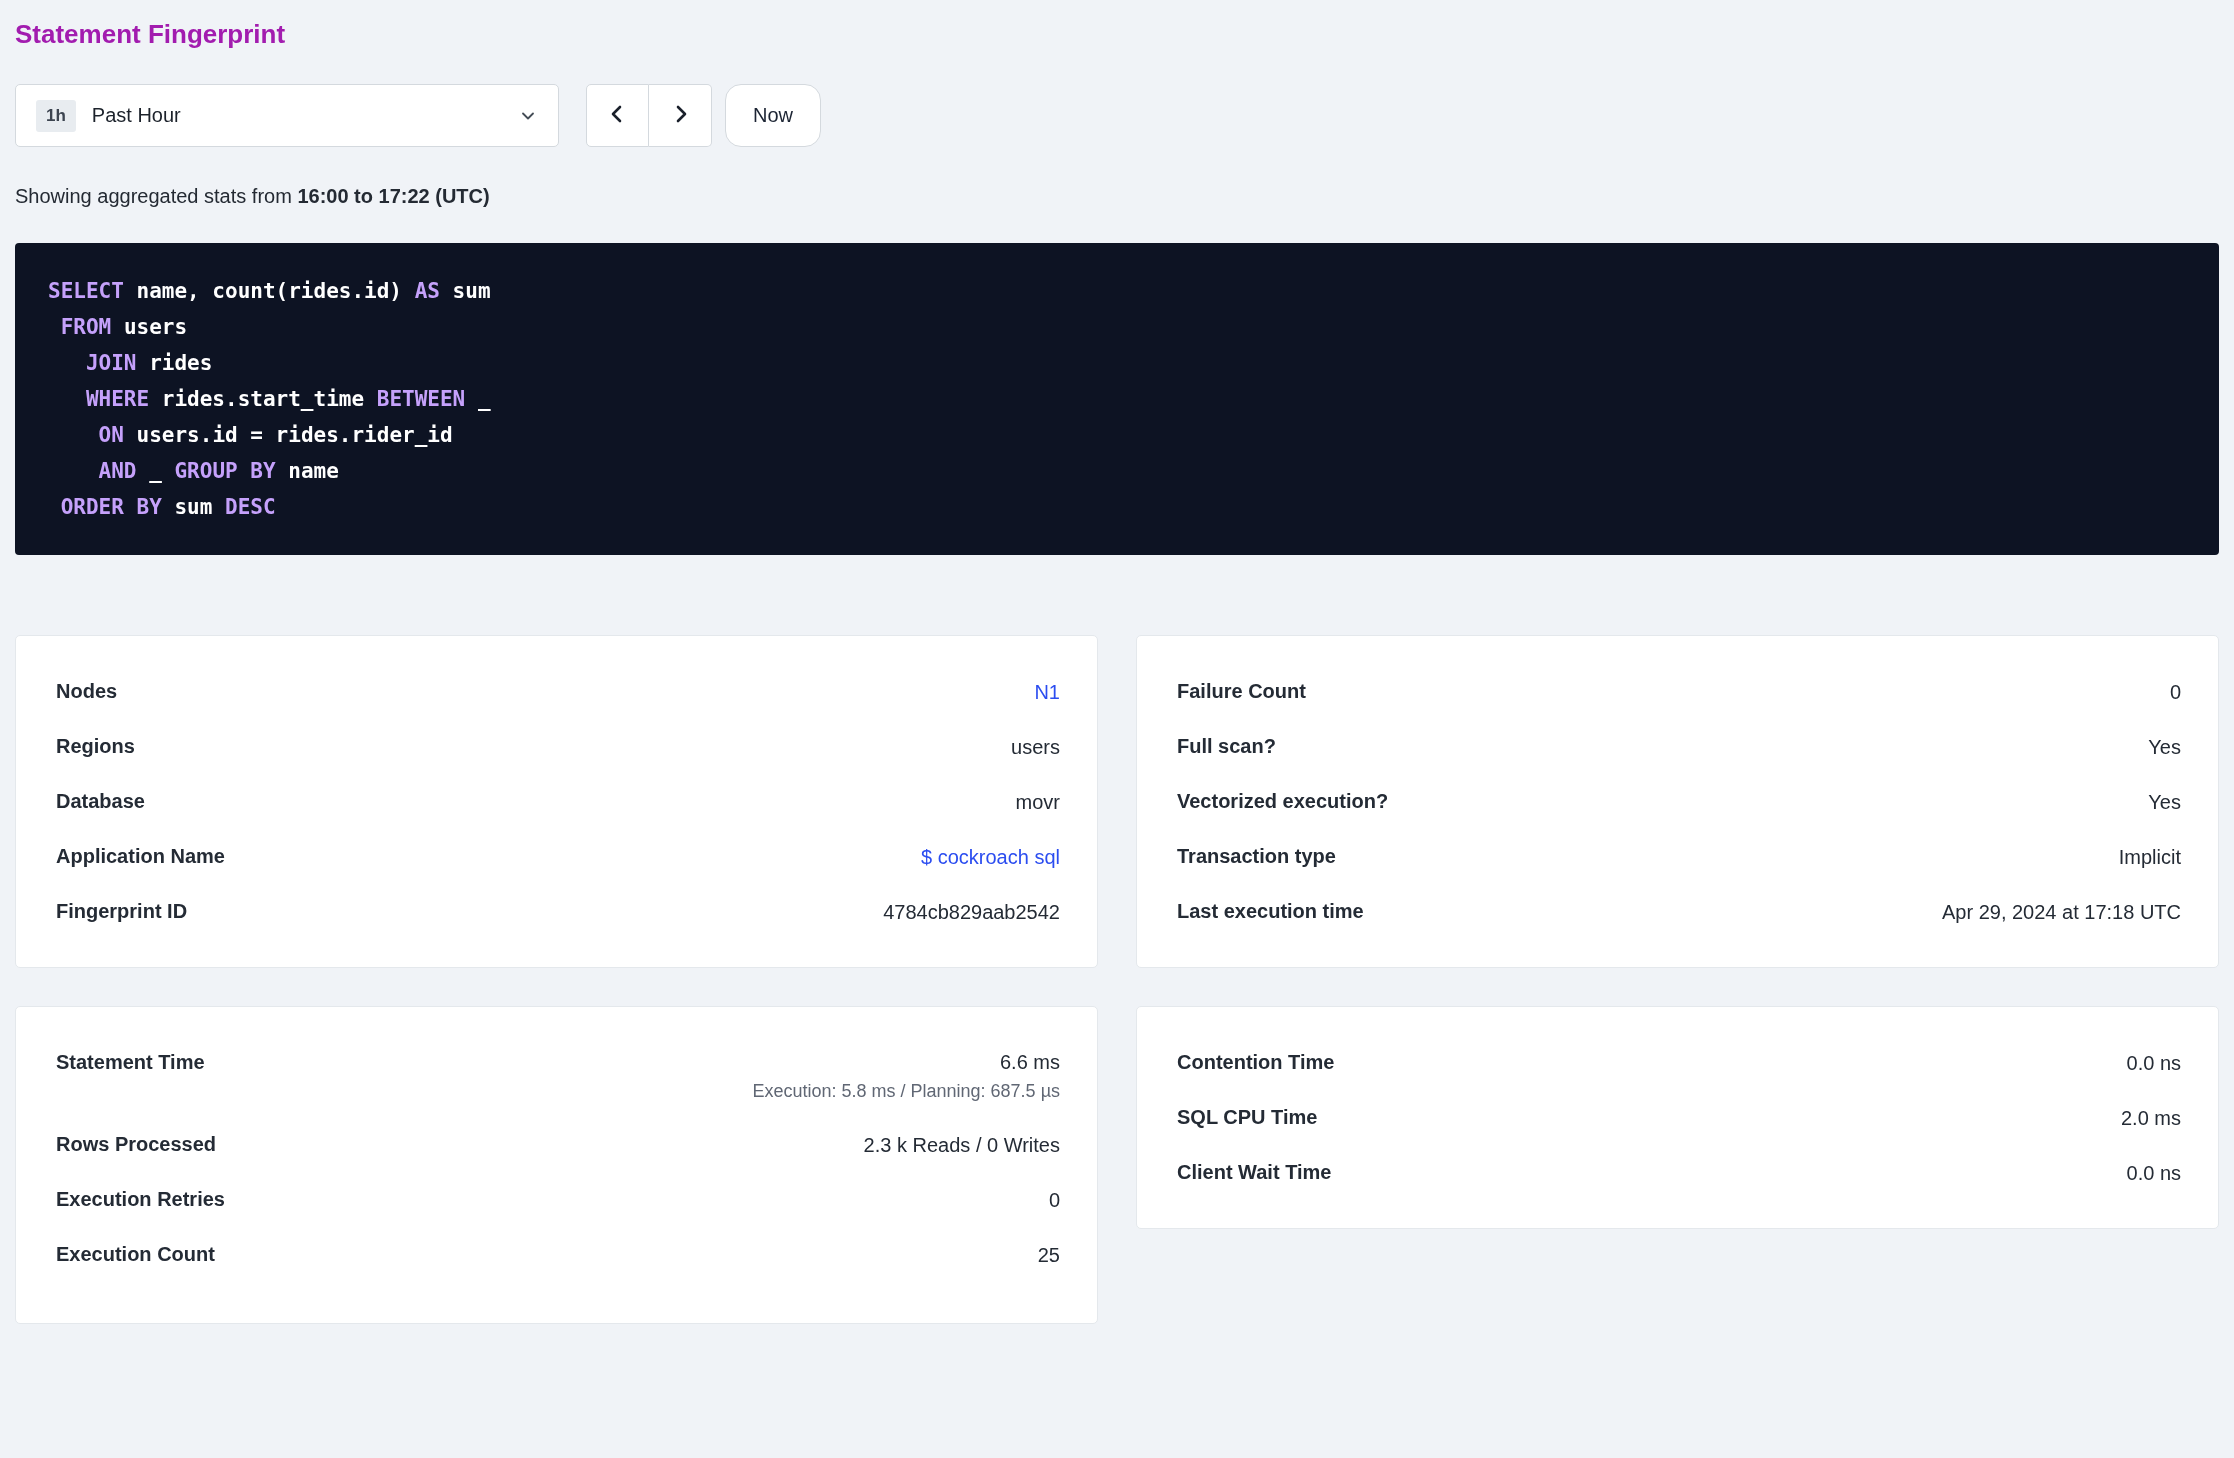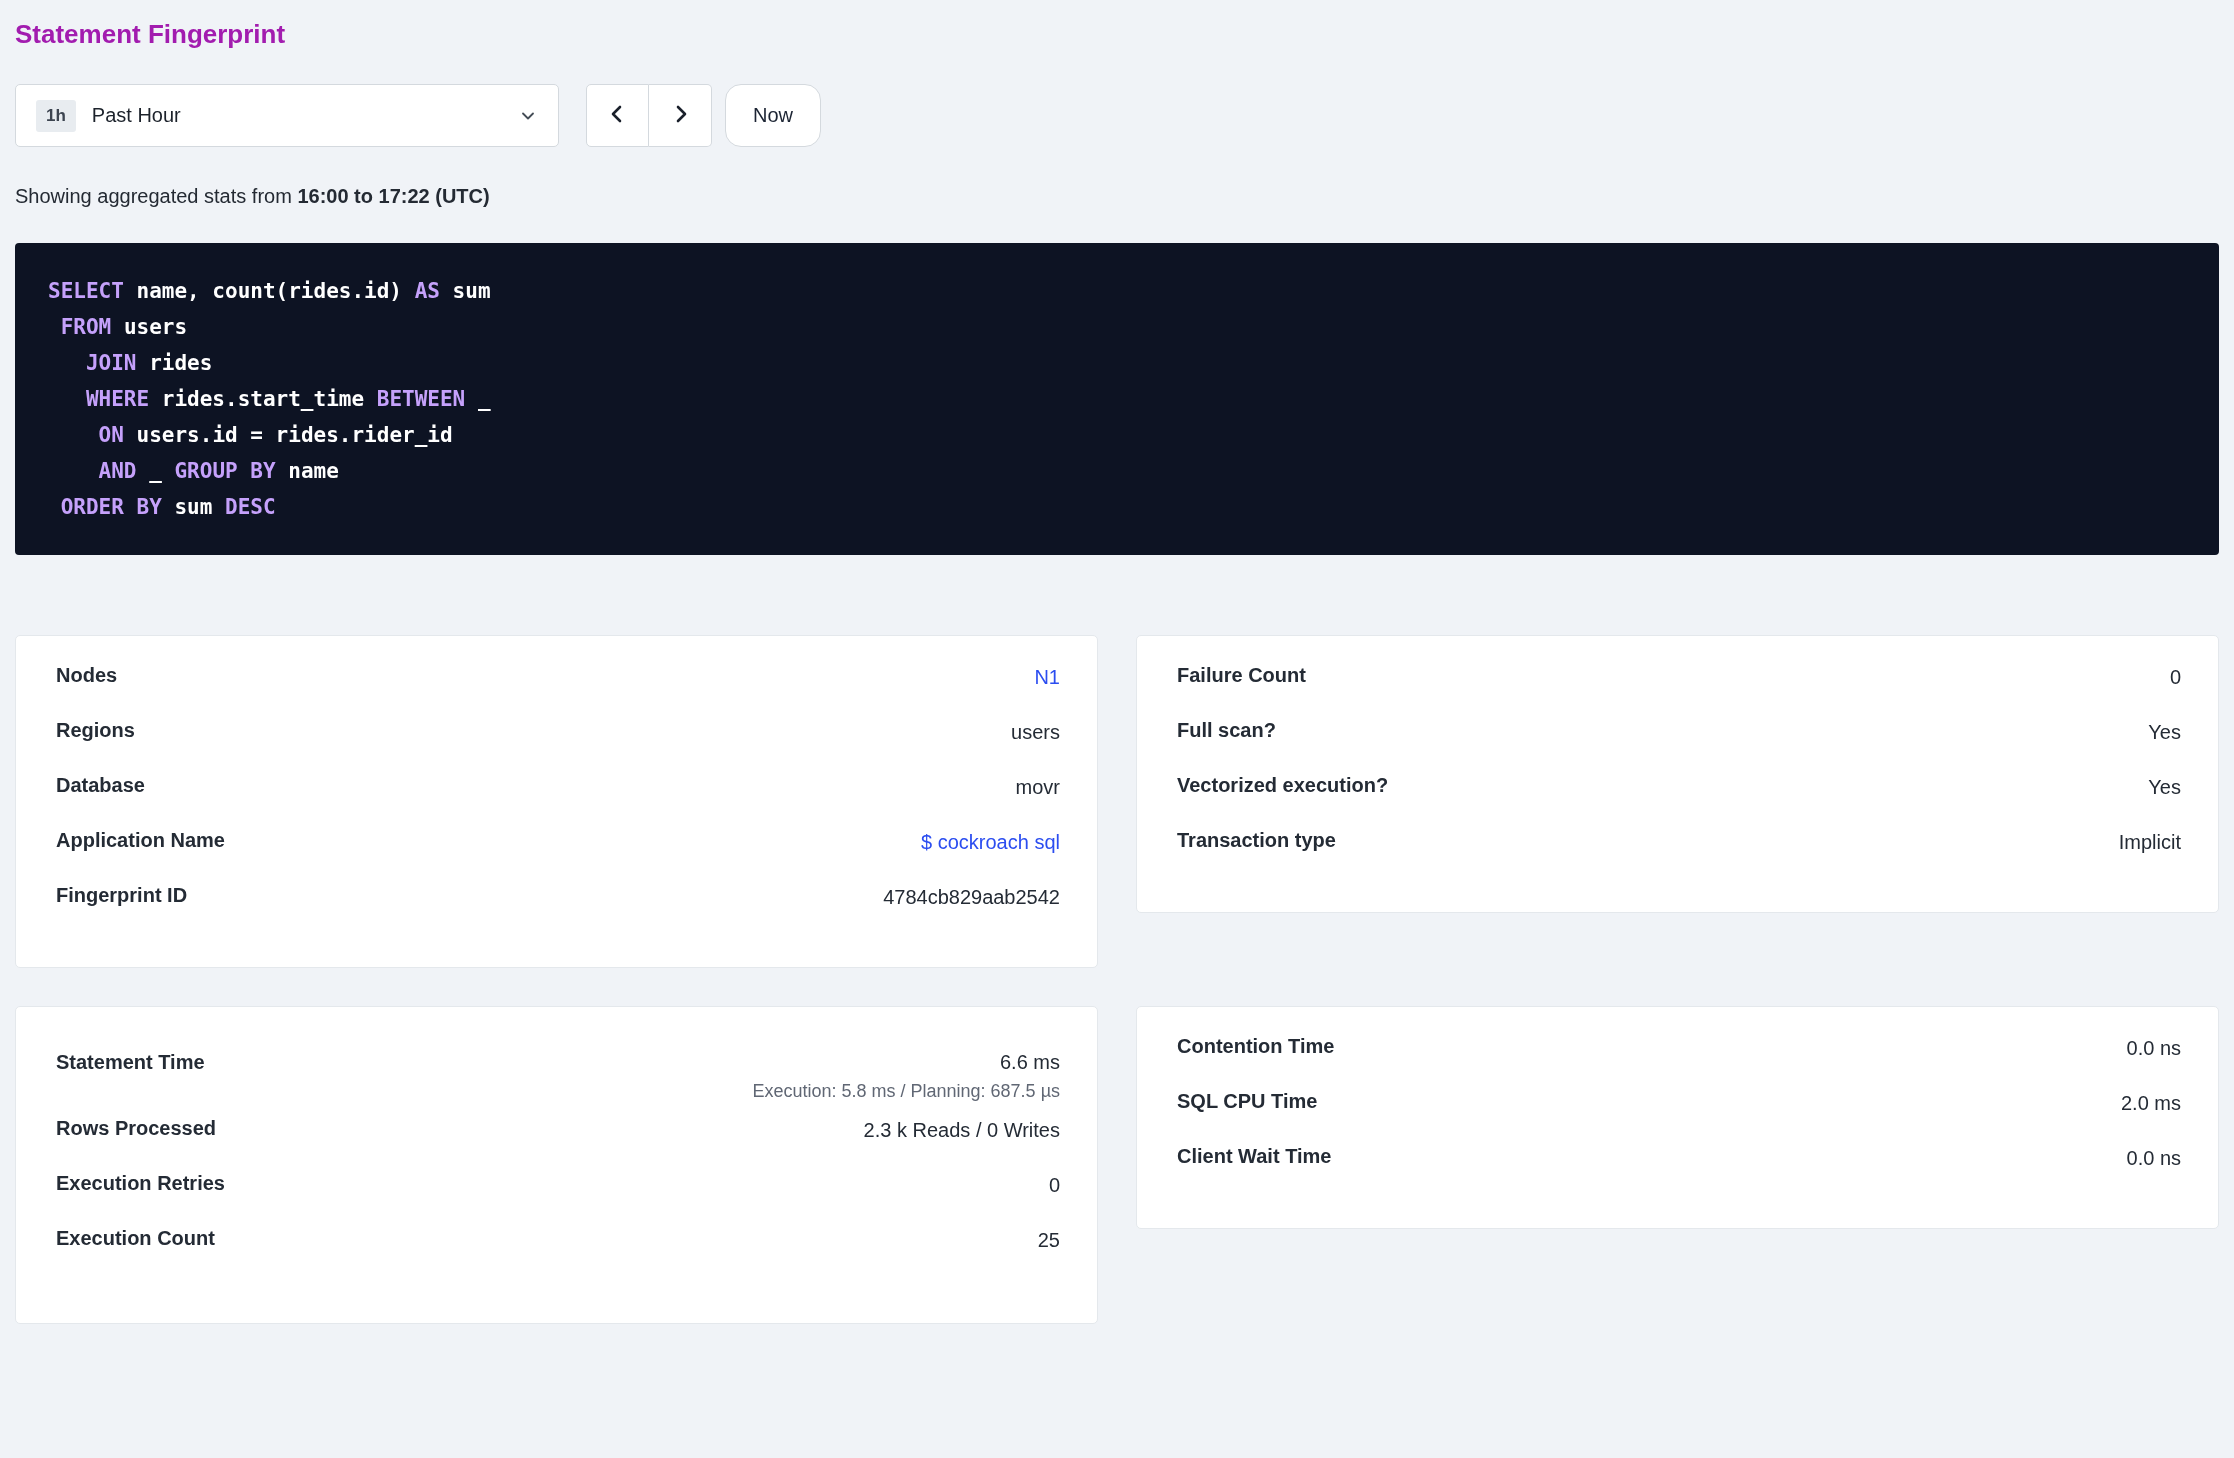--- a/index.html
+++ b/index.html
@@ -46,21 +46,21 @@
   .sql-line{white-space:pre;}
   .sql-kw{color:var(--sql-keyword);}
   .sql-id{color:var(--sql-text);}
 
   
   .cards-grid{display:grid;grid-template-columns:1fr 1fr;gap:38px;align-items:start;}
   .cards-grid.first{margin-top:80px;}
   .cards-grid.second{margin-top:38px;}
   .card{background:#fff;border:1px solid var(--card-border);border-radius:5px;padding:28px 37px 28px 40px;}
   .card.tall{min-height:318px;}
-  .stat-row{display:flex;justify-content:space-between;align-items:flex-start;min-height:55px;}
+  .stat-row{display:flex;justify-content:space-between;align-items:center;min-height:55px;}
   .stat-row.has-sub{align-items:flex-start;min-height:82px;padding-top:14px;}
   .stat-row.has-sub .stat-label{line-height:26px;}
   .stat-label{font-size:20px;font-weight:700;color:#242b35;}
   .stat-value-wrap{text-align:right;}
   .stat-value{font-size:20px;color:#242b35;line-height:26px;}
   .stat-value.link{color:var(--accent);cursor:pointer;}
   .stat-subvalue{margin-top:5px;font-size:18px;color:#606774;line-height:22px;}
 </style>
 </head>
 <body>
@@ -146,20 +146,24 @@
           <span class="stat-value-wrap"><span class="stat-value">Yes</span></span>
         </div>
         <div class="stat-row">
           <span class="stat-label">Vectorized execution?</span>
           <span class="stat-value-wrap"><span class="stat-value">Yes</span></span>
         </div>
         <div class="stat-row">
           <span class="stat-label">Transaction type</span>
           <span class="stat-value-wrap"><span class="stat-value">Implicit</span></span>
         </div>
+        <div class="stat-row">
+          <span class="stat-label">Last execution time</span>
+          <span class="stat-value-wrap"><span class="stat-value">Apr 29, 2024 at 17:18 UTC</span></span>
+        </div>
       </div>
   </div>
 
   <div class="cards-grid second">
     <div class="card tall">
         <div class="stat-row has-sub">
           <span class="stat-label">Statement Time</span>
           <span class="stat-value-wrap"><span class="stat-value">6.6 ms</span><div class="stat-subvalue">Execution: 5.8 ms / Planning: 687.5 µs</div></span>
         </div>
         <div class="stat-row">

